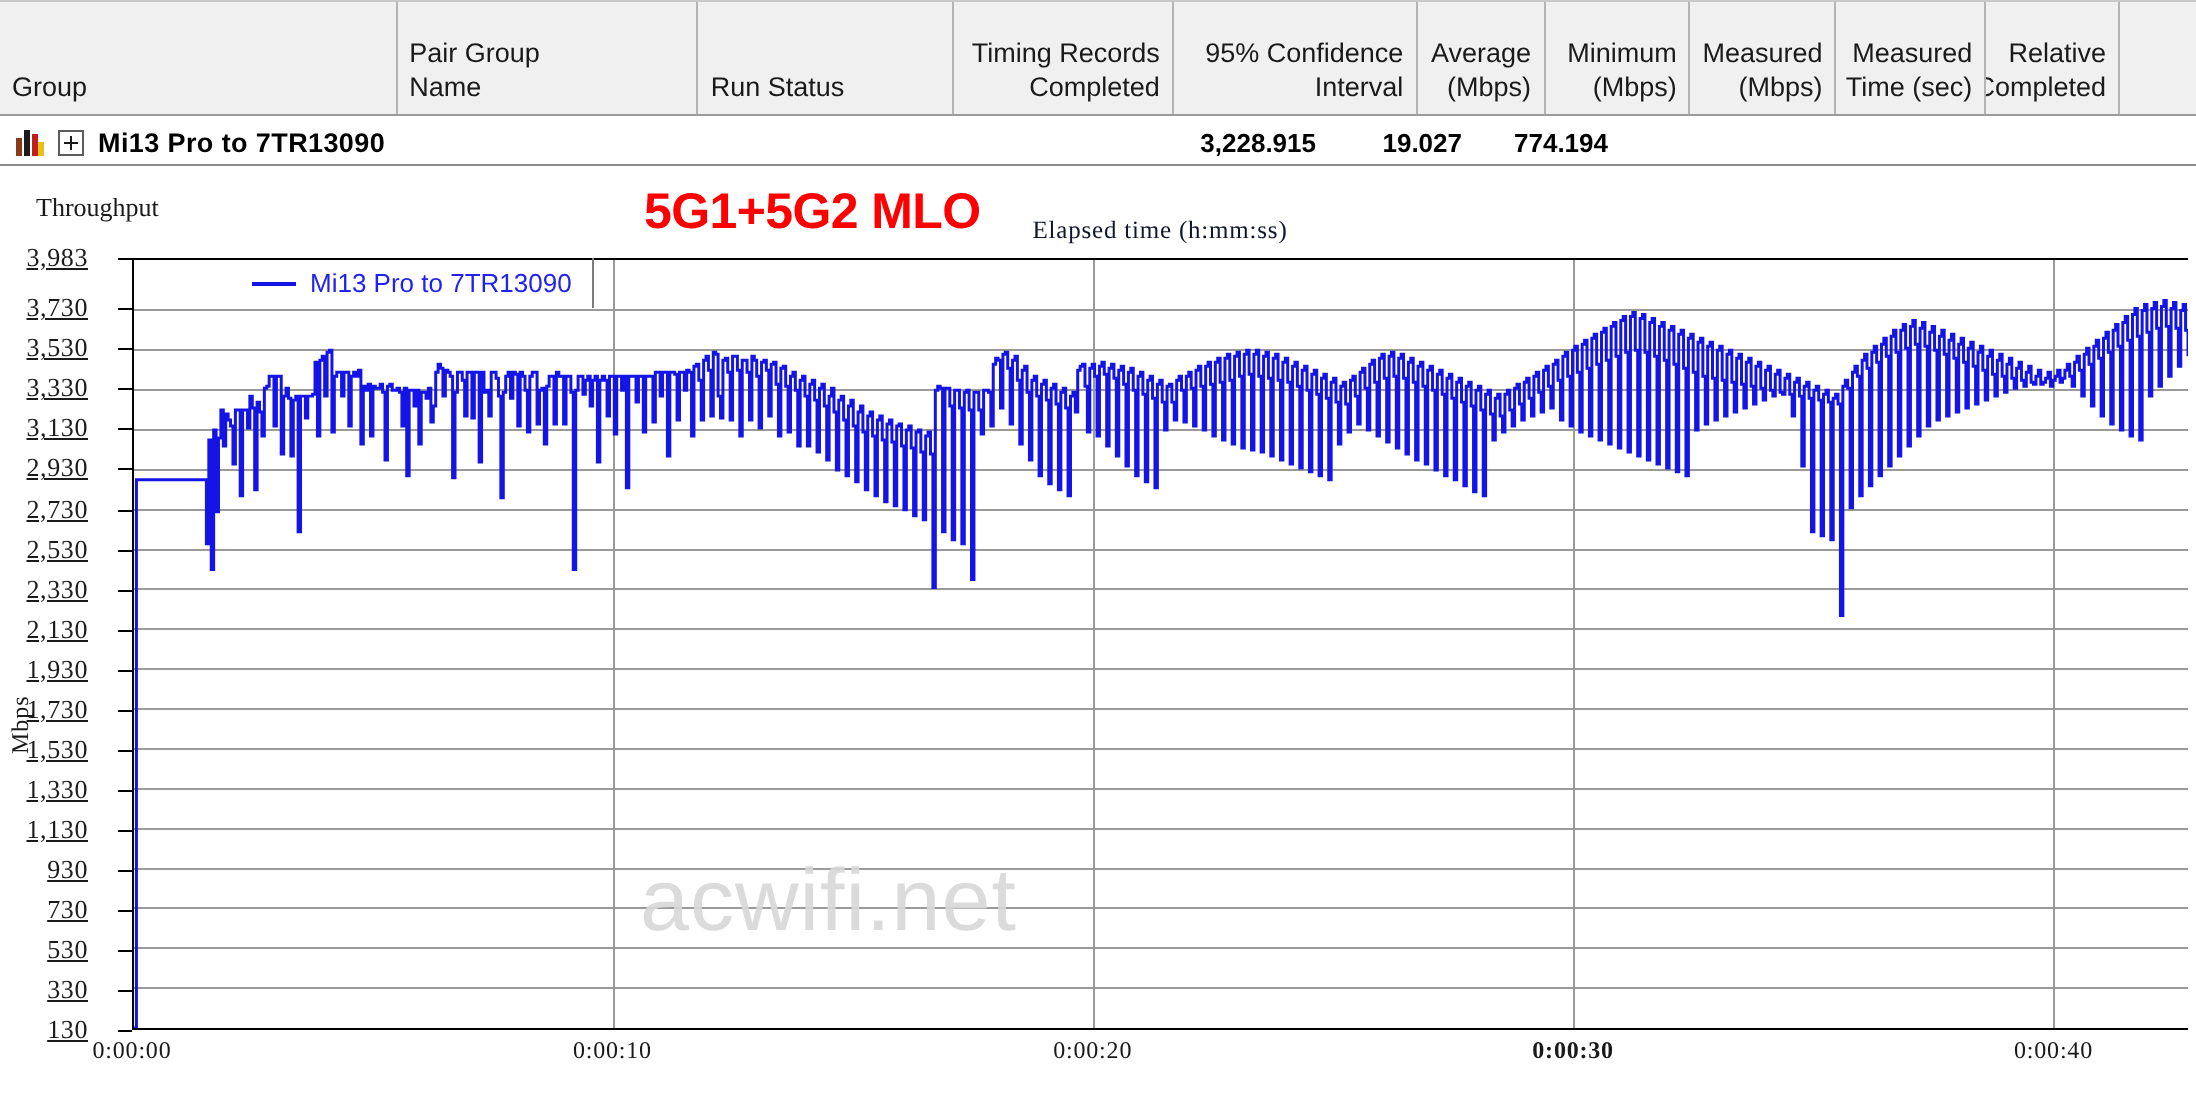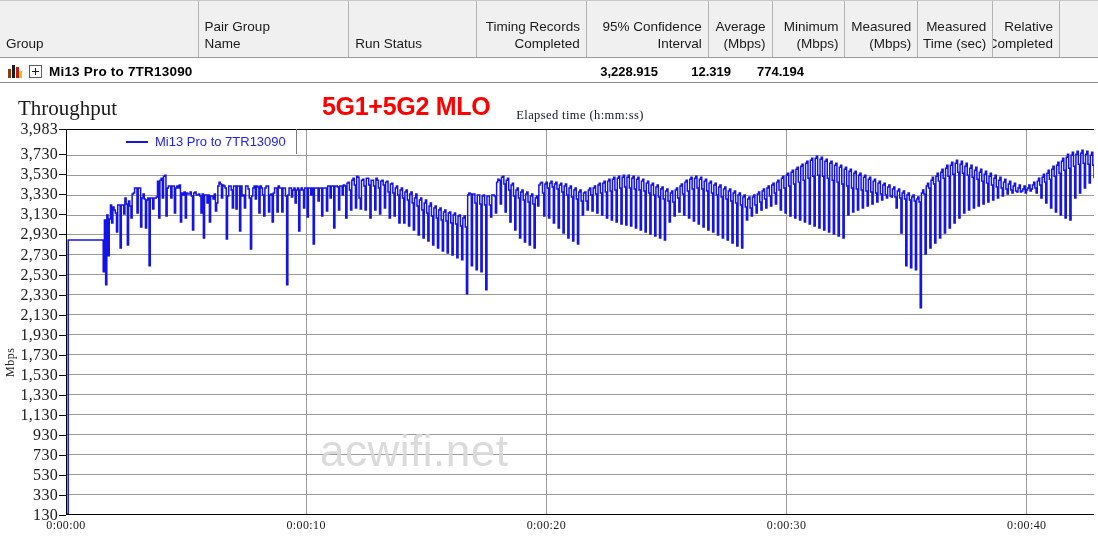--- a/index.html
+++ b/index.html
@@ -116,21 +116,21 @@
     left: 0; top: 85px;
     width: 1098px;
     height: 473px;
     background: #ffffff;
   }
 
   #chart-caption {
     position: absolute;
     left: 18px; top: 11px;
     font-family: "Liberation Serif", serif;
-    font-size: 21px;
+    font-size: 13px;
     color: #1a1a1a;
   }
   #chart-title {
     position: absolute;
     left: 322px; top: 7px;
     font-family: "Liberation Sans", sans-serif;
     font-size: 25px;
     font-weight: bold;
     color: #ff0000;
     letter-spacing: -0.3px;
@@ -152,27 +152,28 @@
   #grid-svg, #series-svg {
     position: absolute; left: 0; top: 0;
     width: 100%; height: 100%;
     display: block;
   }
 
   
   #y-axis-labels { position: absolute; left: 0; top: 0; width: 66px; height: 473px; }
   .ytick-label {
     position: absolute;
-    right: 8px;
+    right: 22px;
     font-family: "Liberation Serif", serif;
-    font-size: 16px;
+    font-size: 13px;
     color: #1a1a1a;
     white-space: nowrap;
     transform: translateY(-50%);
     letter-spacing: .3px;
+    text-decoration: underline;
   }
   .ytick-mark {
     position: absolute;
     right: 0px;
     width: 7px;
     height: 1px;
     background: #000;
   }
   #y-axis-title {
     position: absolute;
@@ -307,21 +308,21 @@
             <i></i>
           </span>
         <span class="expand-box"></span>
         <span class="grp-label">Mi13 Pro to 7TR13090</span>
       </span>
     </div>
     <div class="td left" style="width:151px"></div>
     <div class="td left" style="width:128px"></div>
     <div class="td right" style="width:122px"></div>
     <div class="td right" style="width:64px">3,228.915</div>
-    <div class="td right" style="width:73px">12.319</div>
+    <div class="td right" style="width:73px">19.027</div>
     <div class="td right" style="width:73px">774.194</div>
     <div class="td right" style="width:75px"></div>
     <div class="td right" style="width:67px"></div>
     <div class="td right" style="width:38px"></div>
   </div>
 
   <div id="table-bottom-rule"></div>
 </div>
 
 <div id="chart-panel">
@@ -400,21 +401,21 @@
       <div class="ytick-mark" style="top: 69px;"></div>
       <div class="ytick-label" style="top: 44px;">3,983</div>
       <div class="ytick-mark" style="top: 44px;"></div>
     </div>
   <div id="y-axis-title">Mbps</div>
 
   <div id="x-axis-labels">
       <div class="xtick-label" style="left: 66px;">0:00:00</div>
       <div class="xtick-label" style="left: 306.187px;">0:00:10</div>
       <div class="xtick-label" style="left: 546.374px;">0:00:20</div>
-      <div class="xtick-label" style="left: 786.561px;">0:00:30</div>
+      <div class="xtick-label" style="left: 786.561px; font-weight: bold;">0:00:30</div>
       <div class="xtick-label" style="left: 1026.75px;">0:00:40</div>
     </div>
   <div id="x-axis-title">Elapsed time (h:mm:ss)</div>
 
   <div id="legend-box">
     <span id="legend-swatch"></span>
     <span id="legend-label">Mi13 Pro to 7TR13090</span>
   </div>
 
   <div id="watermark-center">acwifi.net</div>

